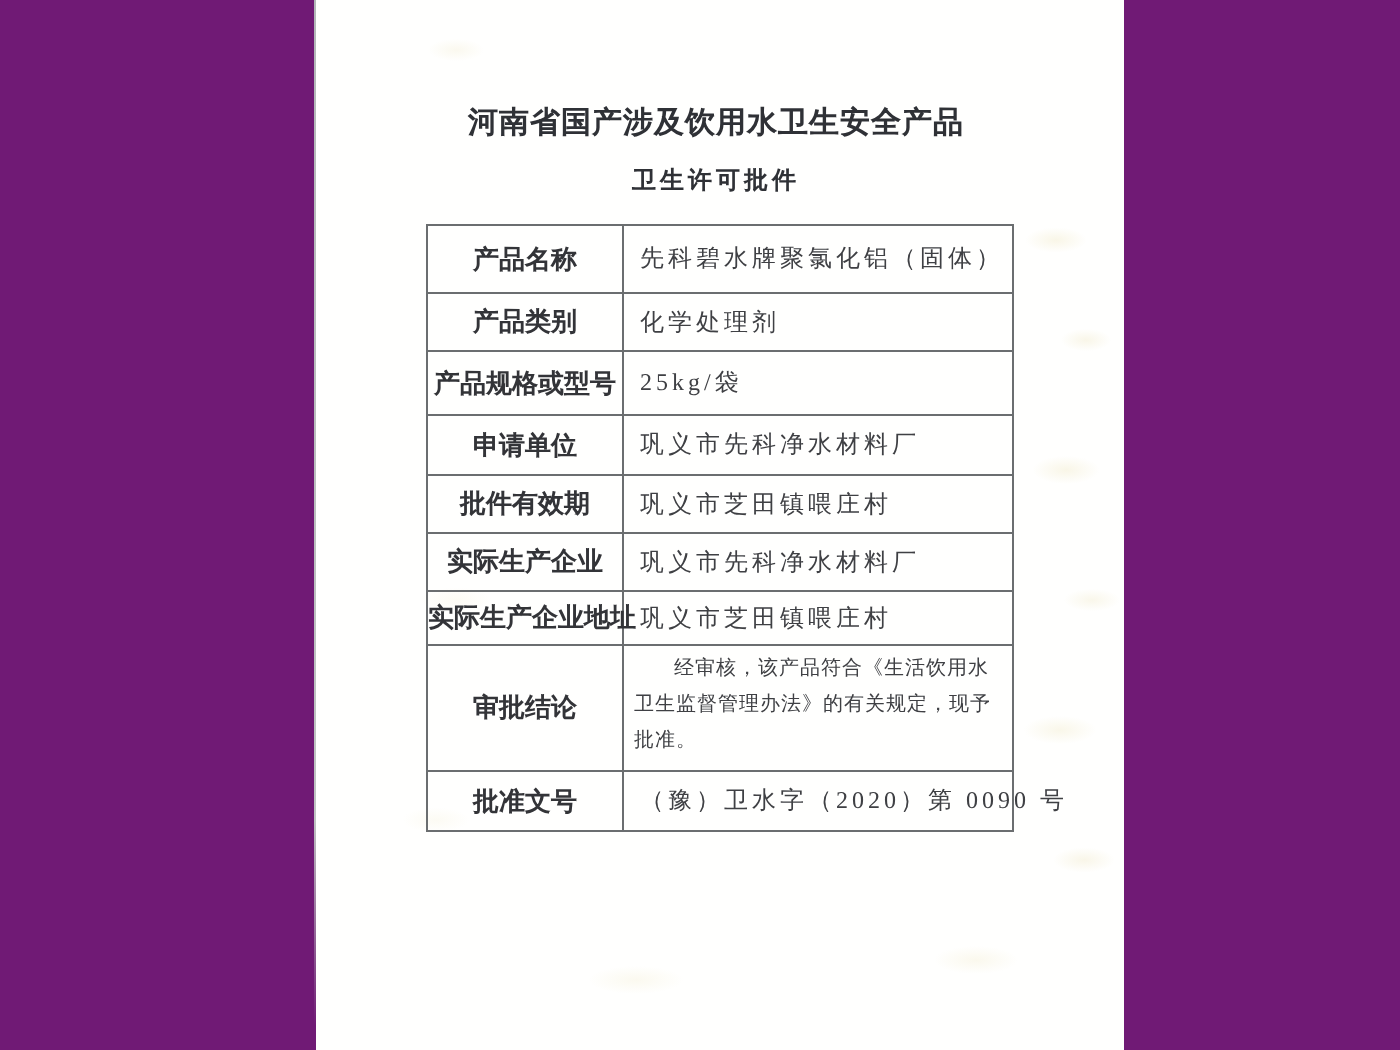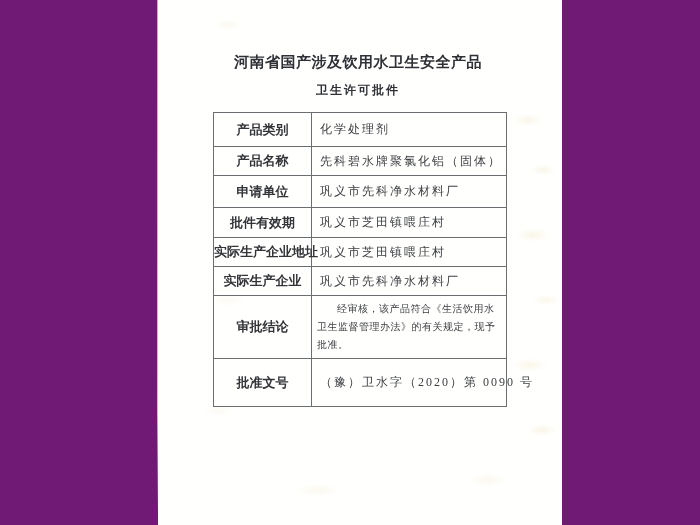--- a/index.html
+++ b/index.html
@@ -104,57 +104,62 @@
     white-space: nowrap;
   }
   .value-cell.paragraph {
     font-size: 10px;
     letter-spacing: 0.5px;
     line-height: 18px;
     padding: 4px 4px 4px 5px;
     text-indent: 2em;
     white-space: normal;
     vertical-align: middle;
+    font-family: Liberation Mono, monospace;
   }
 </style>
 </head>
 <body>
 
 <div class="canvas">
   <div class="page-edge"></div>
   <div class="page">
     <div class="title-block">
       <div class="title-line-1">河南省国产涉及饮用水卫生安全产品</div>
       <div class="title-line-2">卫生许可批件</div>
     </div>
     <table class="license-table">
       <tbody>
           <tr>
+    <th class="label-cell">产品名称</th>
+    <td class="value-cell">先科碧水牌聚氯化铝（固体）</td>
+  </tr>
+          <tr>
     <th class="label-cell">产品类别</th>
     <td class="value-cell">化学处理剂</td>
   </tr>
           <tr>
-    <th class="label-cell">产品名称</th>
-    <td class="value-cell">先科碧水牌聚氯化铝（固体）</td>
+    <th class="label-cell">产品规格或型号</th>
+    <td class="value-cell">25kg/袋</td>
   </tr>
           <tr>
     <th class="label-cell">申请单位</th>
     <td class="value-cell">巩义市先科净水材料厂</td>
   </tr>
           <tr>
     <th class="label-cell">批件有效期</th>
     <td class="value-cell">巩义市芝田镇喂庄村</td>
   </tr>
           <tr>
+    <th class="label-cell">实际生产企业</th>
+    <td class="value-cell">巩义市先科净水材料厂</td>
+  </tr>
+          <tr>
     <th class="label-cell">实际生产企业地址</th>
     <td class="value-cell">巩义市芝田镇喂庄村</td>
-  </tr>
-          <tr>
-    <th class="label-cell">实际生产企业</th>
-    <td class="value-cell">巩义市先科净水材料厂</td>
   </tr>
           <tr>
     <th class="label-cell">审批结论</th>
     <td class="value-cell paragraph">经审核，该产品符合《生活饮用水卫生监督管理办法》的有关规定，现予批准。</td>
   </tr>
           <tr>
     <th class="label-cell">批准文号</th>
     <td class="value-cell">（豫）卫水字（2020）第 0090 号</td>
   </tr>
         </tbody>

